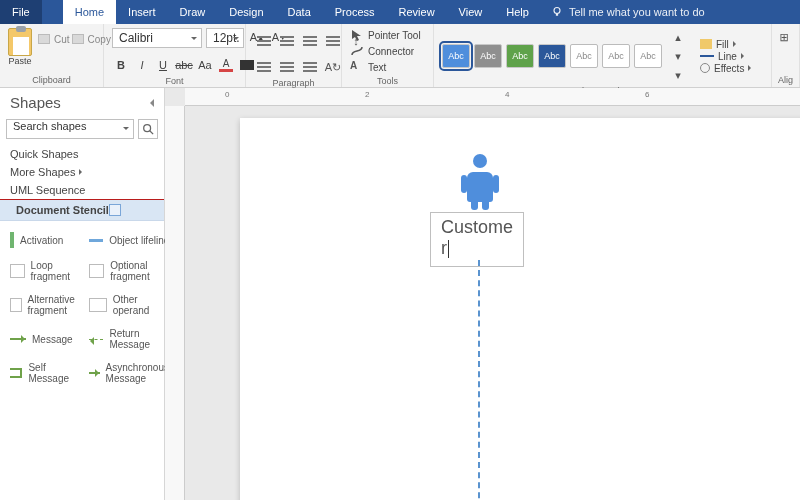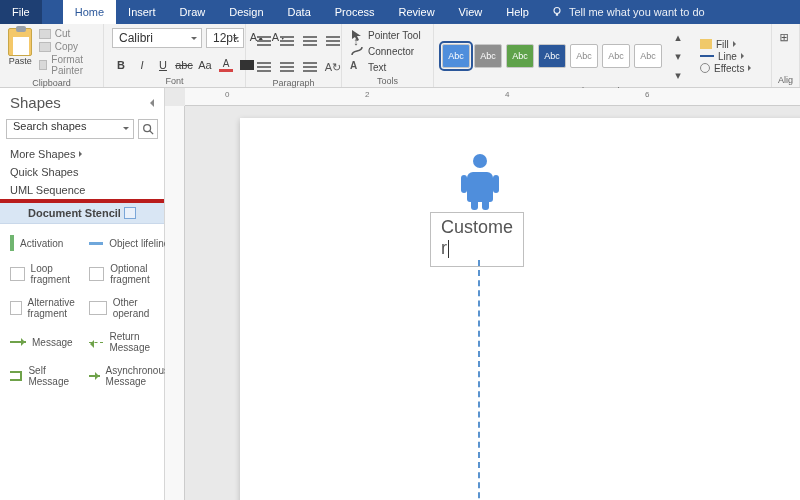--- a/index.html
+++ b/index.html
@@ -18,21 +18,21 @@
   .group { border-right: 1px solid #e0e0e0; padding: 4px 8px 2px 8px; display: flex; flex-direction: column; justify-content: space-between; }
   .group-label { text-align: center; font-size: 9px; color: #666; padding-top: 2px; }
   .group-body { display: flex; align-items: flex-start; gap: 6px; flex: 1; }
 
   
   .paste-btn { width: 36px; text-align: center; font-size: 9px; color: #444; }
   .paste-btn .ic { width: 24px; height: 28px; margin: 0 auto; background:
      linear-gradient(#fff,#fff) 4px 8px/16px 18px no-repeat,
      linear-gradient(#f4c869,#f4c869) 0 0/24px 28px no-repeat; border:1px solid #c8a648; border-radius:2px; position:relative;}
   .paste-btn .ic::before{content:"";position:absolute;left:7px;top:-3px;width:10px;height:6px;background:#9aa1a8;border-radius:2px;}
-  .mini-cmds { display:flex; flex-direction:column; gap:2px; font-size:10px; color:#888; }
+  .mini-cmds { display:flex; flex-direction:row; gap:2px; font-size:10px; color:#888; }
   .mini-cmds span { display:flex; align-items:center; gap:4px; }
   .mini-cmds .ic2 { width:12px; height:10px; background:#d9d9d9; display:inline-block; border:1px solid #bbb;}
 
   
   .combo { height:20px; border:1px solid #c0c0c0; background:#fff; font-size:12px; padding:0 14px 0 6px; position:relative; color:#333; display:flex; align-items:center;}
   .combo::after{content:"";position:absolute;right:4px;top:8px;border:3px solid transparent;border-top-color:#666;}
   .fontname{width:90px;} .fontsize{width:38px;}
   .btnrow { display:flex; gap:3px; margin-top:4px; }
   .rbtn { width:18px; height:18px; border:1px solid transparent; display:flex; align-items:center; justify-content:center; font-size:11px; color:#444; }
   .swatch{width:14px;height:3px;}
@@ -64,21 +64,21 @@
   .shapes-pane { width: 165px; border-right:1px solid #d6d6d6; background:#fff; display:flex; flex-direction:column; }
   .shapes-title { display:flex; align-items:center; justify-content:space-between; padding:6px 10px; font-size:15px; color:#555; }
   .chev{display:inline-block;width:0;height:0;border:4px solid transparent;border-right-color:#888;}
   .searchwrap{display:flex;padding:2px 6px 6px;gap:4px;}
   .searchbox{flex:1;height:20px;border:1px solid #c0c0c0;padding:0 6px;font-size:11px;color:#333;position:relative;}
   .searchbox::after{content:"";position:absolute;right:4px;top:7px;border:3px solid transparent;border-top-color:#666;}
   .searchbtn{width:20px;height:20px;border:1px solid #c0c0c0;display:flex;align-items:center;justify-content:center;}
   .stencils{font-size:11px;color:#444;}
   .stencils .lnk{padding:3px 10px;display:flex;align-items:center;gap:4px;cursor:pointer;}
   .stencils .lnk .car{display:inline-block;border:3px solid transparent;border-left-color:#666;}
-  .stencils .selected{background:#d9e6f4;font-weight:600;padding:4px 28px;border-top:4px solid #b91c1c;border-bottom:1px solid #c9d8ea;display:flex;justify-content:space-between;}
+  .stencils .selected{background:#d9e6f4;font-weight:600;padding:4px 16px;border-top:1px solid #b91c1c;border-bottom:1px solid #c9d8ea;display:flex;}
   .shape-list{display:grid;grid-template-columns:1fr 1fr;gap:6px 0;padding:8px 6px;font-size:10px;color:#555;}
   .shape-item{display:flex;align-items:center;gap:6px;padding:3px 4px;border-radius:2px;cursor:pointer;}
   .shape-item.sel{background:#d9e6f4;}
   .shp{width:18px;height:14px;display:inline-block;border:1px solid #bbb;}
   .shp.bar-g{background:#70b570;border:none;width:4px;height:16px;}
   .shp.bar-b{background:#6fa7db;border:none;width:4px;height:16px;}
   .shp.dash{background:#6fa7db;border:none;width:14px;height:3px;}
   .shp.box{background:#fff;}
   .shp.arrow-r{border:none;width:16px;height:2px;background:#6fa24a;position:relative;}
   .shp.arrow-r::after{content:"";position:absolute;right:-3px;top:-3px;border:4px solid transparent;border-left-color:#6fa24a;}
@@ -301,25 +301,25 @@
     <div class="searchwrap">
       <div class="searchbox">Search shapes</div>
       <div class="searchbtn">
         <svg viewBox="0 0 14 14" width="12" height="12">
             <circle cx="6" cy="6" r="4" fill="none" stroke="#666" stroke-width="1.5"></circle>
             <line x1="9" y1="9" x2="13" y2="13" stroke="#666" stroke-width="1.5"></line>
           </svg>
       </div>
     </div>
     <div class="stencils">
+      <div class="lnk">Quick Shapes</div>
       <div class="lnk">
           <span>More Shapes</span>
           <span class="car"></span>
         </div>
-      <div class="lnk">Quick Shapes</div>
       <div class="lnk">UML Sequence</div>
       <div class="selected">
         <span>Document Stencil</span>
         <span style="width:12px;height:12px;border:1px solid #7aa6d8;background:#eaf1fa;display:inline-block;"></span>
       </div>
     </div>
     <div class="shape-list">
       <div class="shape-item">
           <span class="shp bar-g"></span>
           <span>Activation</span>

